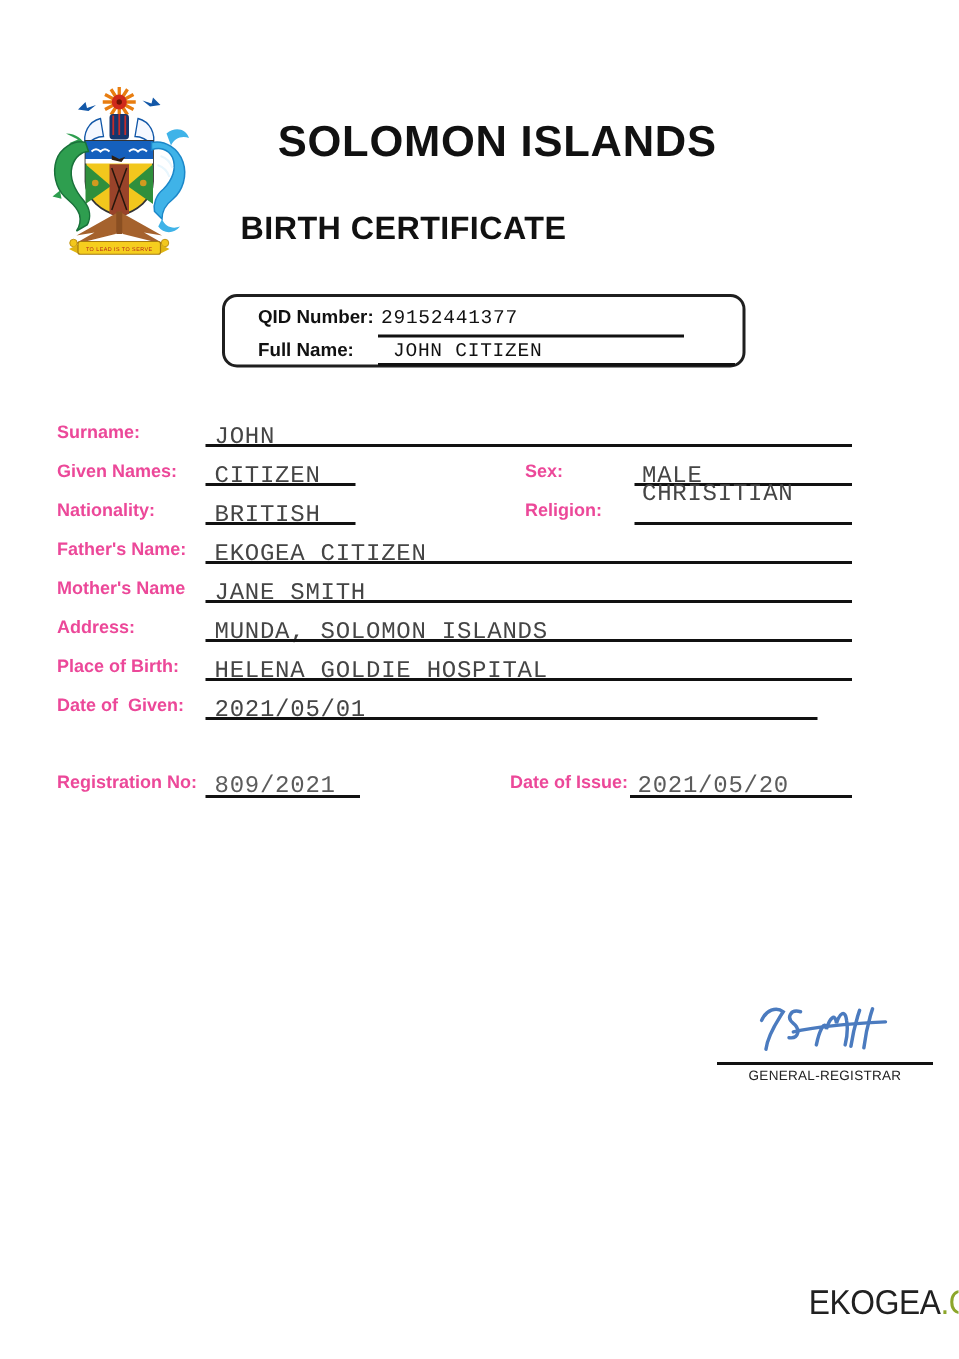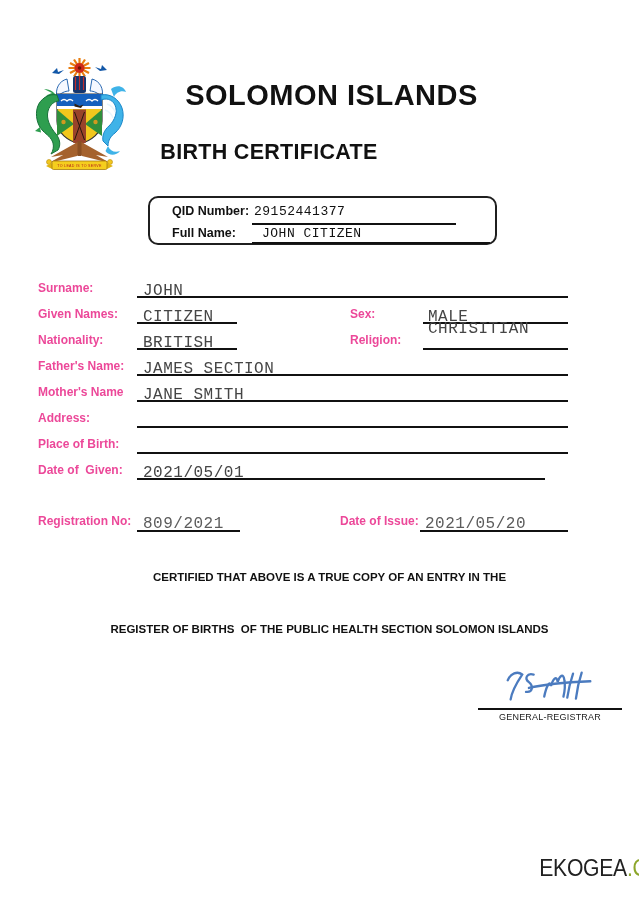--- a/index.html
+++ b/index.html
@@ -133,46 +133,46 @@
   <span class="ln" style="left:423px;top:322px;width:145px"></span>
 
   <span class="lbl" style="left:38px;top:333px">Nationality:</span>
   <span class="val" style="left:143px;top:334px">BRITISH</span>
   <span class="ln" style="left:137px;top:348px;width:100px"></span>
   <span class="lbl" style="left:350px;top:333px">Religion:</span>
   <span class="val" style="left:428px;top:320px">CHRISITIAN</span>
   <span class="ln" style="left:423px;top:348px;width:145px"></span>
 
   <span class="lbl" style="left:38px;top:359px">Father's Name:</span>
-  <span class="val" style="left:143px;top:360px">JAMES SECTION</span>
+  <span class="val" style="left:143px;top:360px">EKOGEA CITIZEN</span>
   <span class="ln" style="left:137px;top:374px;width:431px"></span>
 
   <span class="lbl" style="left:38px;top:385px">Mother's Name</span>
   <span class="val" style="left:143px;top:386px">JANE SMITH</span>
   <span class="ln" style="left:137px;top:400px;width:431px"></span>
 
   <span class="lbl" style="left:38px;top:411px">Address:</span>
+  <span class="val" style="left:143px;top:412px">MUNDA, SOLOMON ISLANDS</span>
   <span class="ln" style="left:137px;top:426px;width:431px"></span>
 
   <span class="lbl" style="left:38px;top:437px">Place of Birth:</span>
+  <span class="val" style="left:143px;top:438px">HELENA GOLDIE HOSPITAL</span>
   <span class="ln" style="left:137px;top:452px;width:431px"></span>
 
   <span class="lbl" style="left:38px;top:463px">Date of  Given:</span>
   <span class="val" style="left:143px;top:464px">2021/05/01</span>
   <span class="ln" style="left:137px;top:478px;width:408px"></span>
 
   <span class="lbl" style="left:38px;top:514px">Registration No:</span>
   <span class="val light" style="left:143px;top:515px">809/2021</span>
   <span class="ln" style="left:137px;top:530px;width:103px"></span>
   <span class="lbl" style="left:340px;top:514px">Date of Issue:</span>
   <span class="val light" style="left:425px;top:515px">2021/05/20</span>
   <span class="ln" style="left:420px;top:530px;width:148px"></span>
 
-  <div class="cert" style="top:571px">CERTIFIED THAT ABOVE IS A TRUE COPY OF AN ENTRY IN THE</div>
-  <div class="cert" style="top:623px">REGISTER OF BIRTHS  OF THE PUBLIC HEALTH SECTION SOLOMON ISLANDS</div>
 
   <svg class="sig-svg" viewBox="0 0 100 40">
     <g fill="none" stroke="#4b7bbf" stroke-width="2.4" stroke-linecap="round">
       <path d="M6,13 C9,6 16,3 21,7 C15,16 10,25 9,33"></path>
       <path d="M33,7 C26,5 23,11 28,15 C33,19 32,26 25,25"></path>
       <path d="M44,30 C46,20 50,12 51,19 C53,12 57,7 58,15 C60,8 64,5 65,13 C66,19 65,26 64,30"></path>
       <path d="M74,6 C71,15 69,24 68,31"></path>
       <path d="M83,5 C80,14 78,24 77,32"></path>
       <path d="M28,21 C45,17 70,15 92,14"></path>
     </g>

